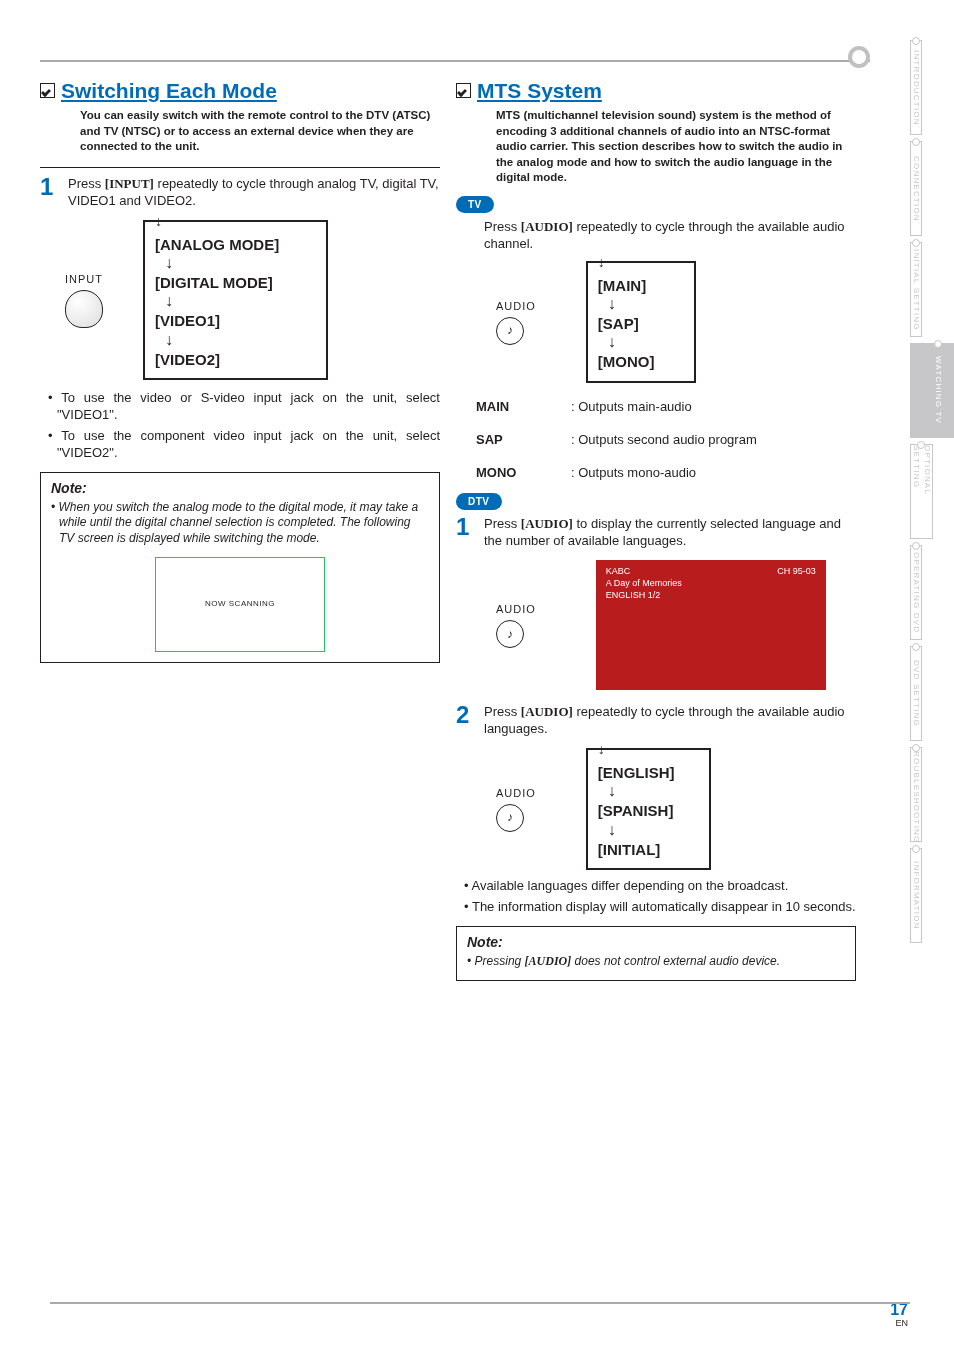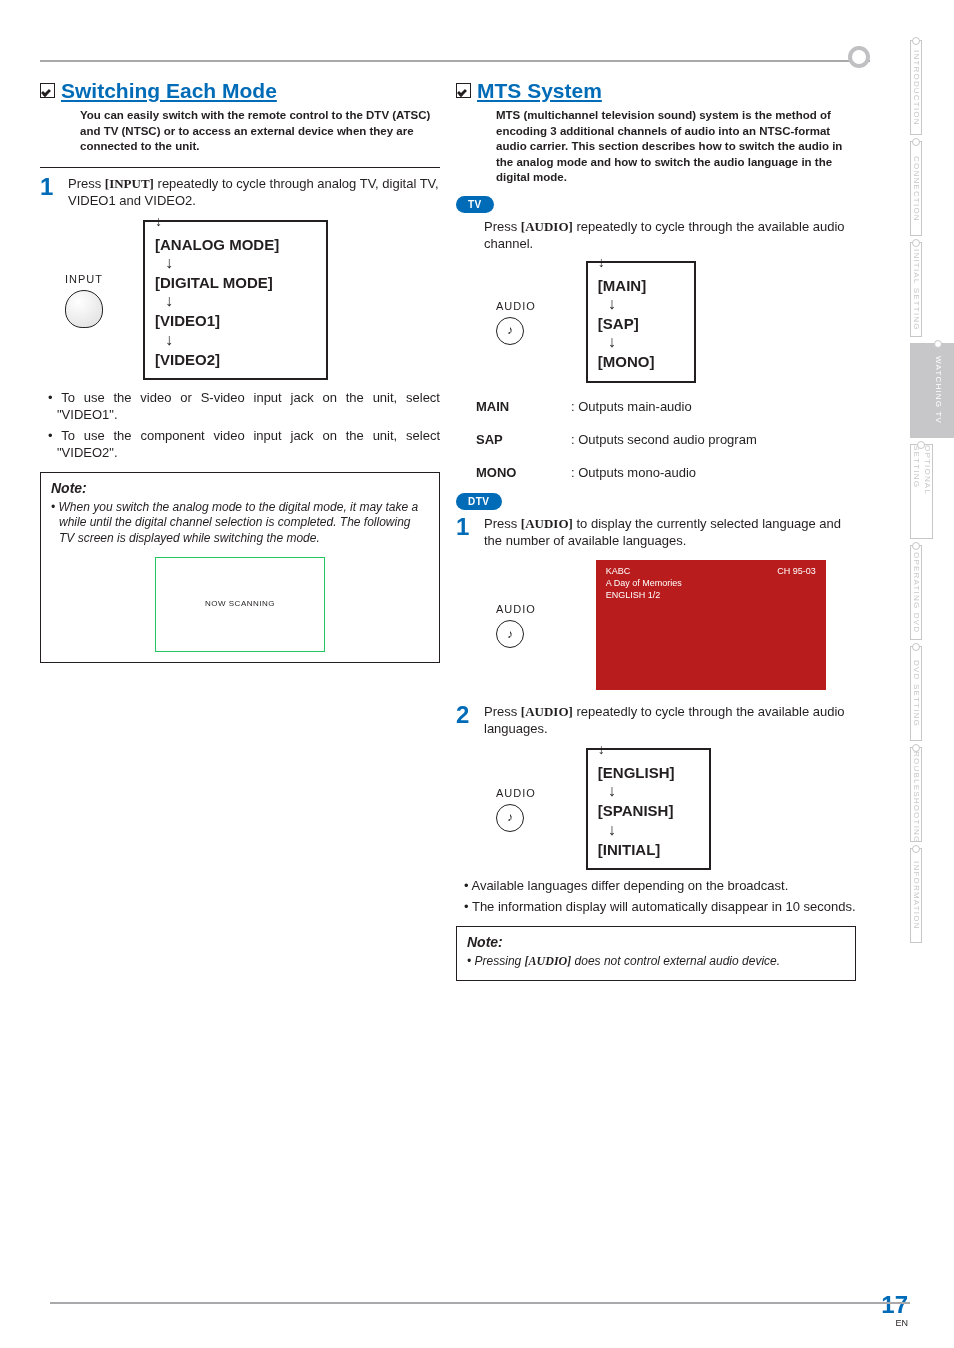--- a/index.html
+++ b/index.html
@@ -47,21 +47,21 @@
   .audio-btn-wrap { text-align:center; }
 
   
   .tabs { position:absolute; right:-4px; top:40px; width:48px; }
   .tab { border:1px solid #c7c7c9; height:95px; margin-bottom:6px; display:flex; align-items:center; justify-content:center; writing-mode:vertical-rl; font-size:8px; letter-spacing:1.2px; color:#c7c7c9; position:relative; }
   .tab.active { background:#c7c7c9; color:#fff; width:56px; }
   .tab::before { content:""; position:absolute; top:-4px; left:50%; width:6px; height:6px; background:#fff; border:1px solid #c7c7c9; border-radius:50%; transform:translateX(-50%); }
 
   .pagefoot { position:absolute; bottom:18px; right:46px; text-align:right; }
   .pagefoot .rule { border:none; border-top:2px solid #a9a9ab; width:860px; position:absolute; right:-2px; bottom:26px; }
-  .pagefoot .num { font-size:24px; font-weight:bold; color:#006cb7; }
+  .pagefoot .num { font-size:16px; font-weight:bold; color:#006cb7; }
   .pagefoot .en { font-size:9px; display:block; margin-top:-2px; }
 </style>
 </head>
 <body>
 
 <div class="page">
   <div style="position:relative;">
     <hr class="page-rule">
     <span class="circle-corner"></span>
   </div>

